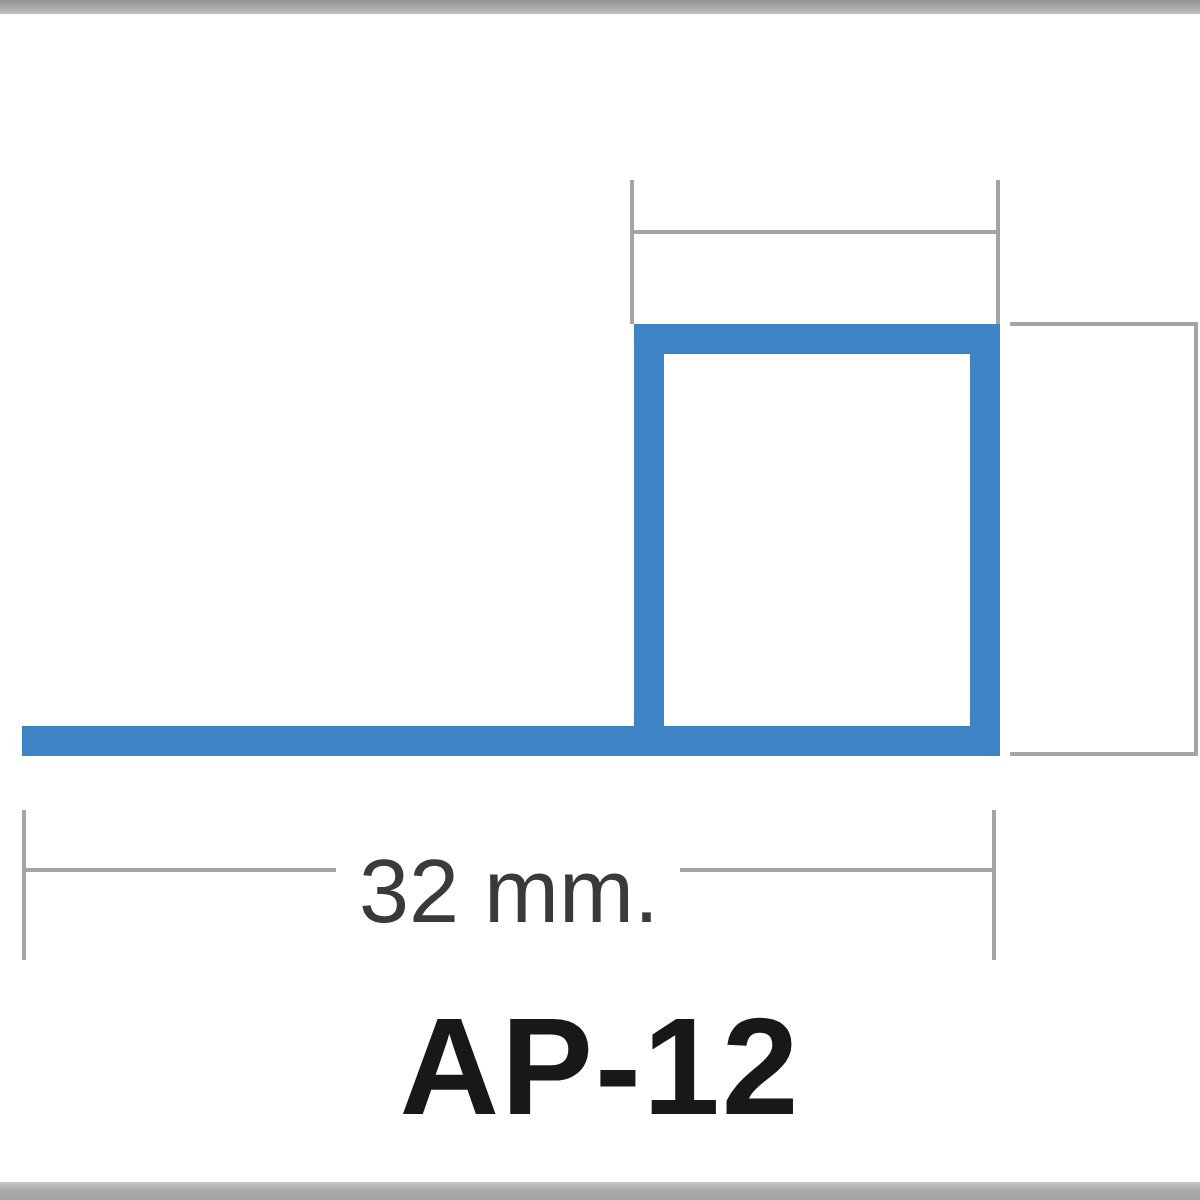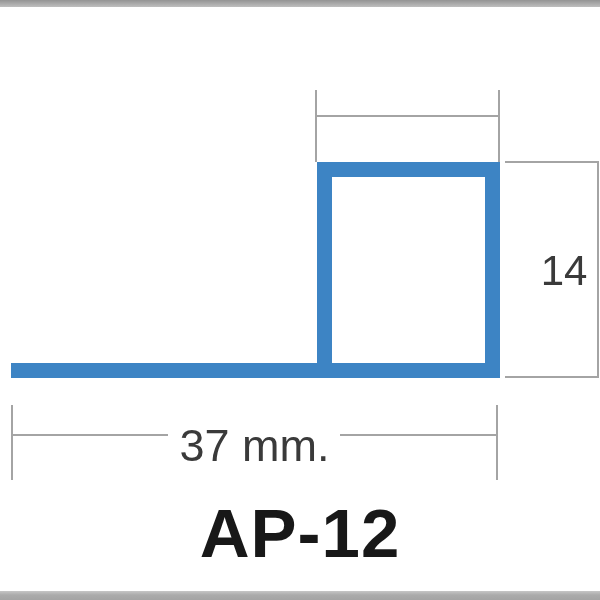--- a/index.html
+++ b/index.html
@@ -82,26 +82,25 @@
 
   <div class="top-bar"></div>
 
   <div class="profile-leg"></div>
   <div class="profile-square"></div>
 
   <div class="dim-line vline" style="left:315px; top:90px;  height:72px;"></div>
   <div class="dim-line vline" style="left:498px; top:90px;  height:72px;"></div>
   <div class="dim-line hline" style="left:315px; top:115px; width:185px;"></div>
 
-  <div class="dim-label dim-label-right">14</div>
   <div class="dim-line hline" style="left:505px; top:161px; width:93px;"></div>
   <div class="dim-line hline" style="left:505px; top:376px; width:93px;"></div>
   <div class="dim-line vline" style="left:597px; top:161px; height:217px;"></div>
 
-  <div class="dim-label dim-label-bottom">37 mm.</div>
+  <div class="dim-label dim-label-bottom">32 mm.</div>
   <div class="dim-line vline" style="left:11px;  top:405px; height:75px;"></div>
   <div class="dim-line vline" style="left:496px; top:405px; height:75px;"></div>
   <div class="dim-line hline" style="left:11px;  top:434px; width:157px;"></div>
   <div class="dim-line hline" style="left:340px; top:434px; width:158px;"></div>
 
   <div class="product-code">AP-12</div>
 
   <div class="bottom-bar"></div>
 
 </div>

